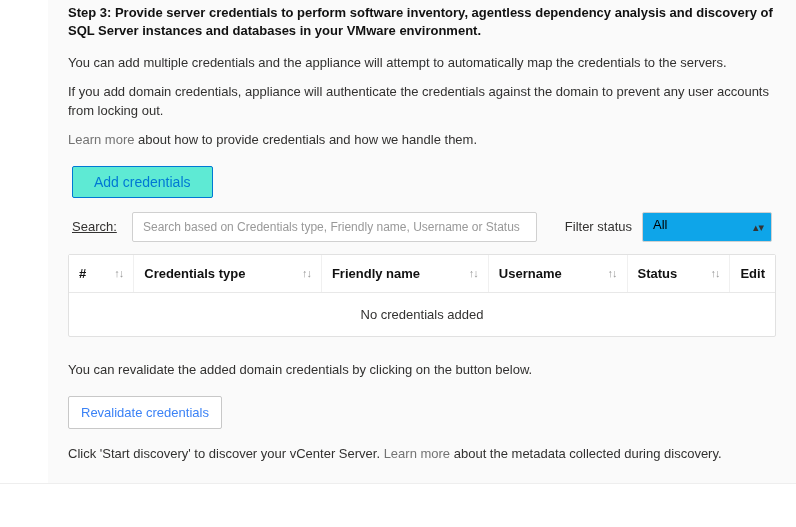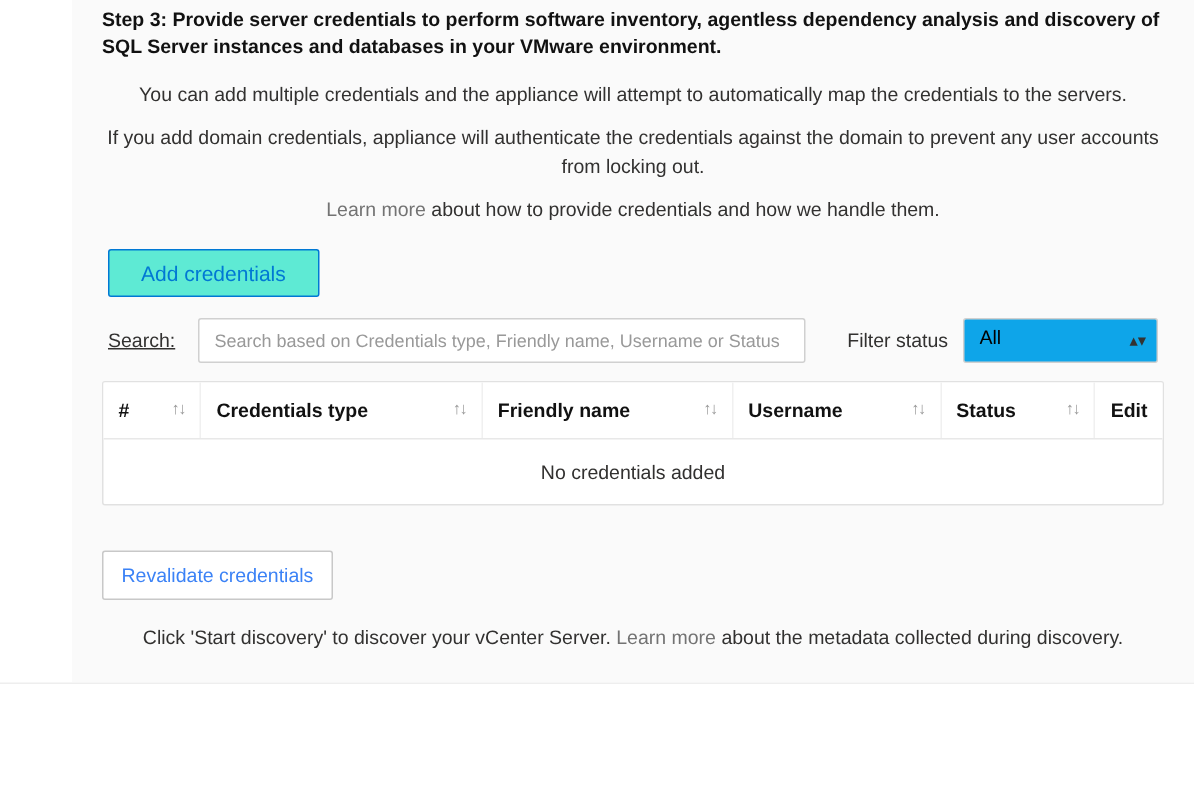--- a/index.html
+++ b/index.html
@@ -55,21 +55,20 @@
     }
     .muted-italic {
       color: #666;
       font-style: italic;
     }
     .para {
       font-size: 13px;
       color: #323130;
       margin-bottom: 10px;
       line-height: 1.45;
-      text-align: center;
     }
     .link {
       color: #737373;
       cursor: pointer;
       text-decoration: none;
     }
     .btn-outlined {
       display: inline-block;
       padding: 7px 21px;
       border: 1px solid #0078d4;
@@ -245,20 +244,21 @@
         <span>Status</span>
         <span class="sort-icon">↑↓</span>
       </div>
       <div class="th col-edit">
         <span>Edit</span>
       </div>
     </div>
     <div class="tbody-empty">No credentials added</div>
   </div>
 
+  <div class="para">You can revalidate the added domain credentials by clicking on the button below.</div>
 
   <button class="btn-disabled" disabled="">Revalidate credentials</button>
 
   <div class="para">
     <span>Click 'Start discovery' to discover your vCenter Server. </span><span class="link">Learn more</span><span> about the metadata collected during discovery.</span>
   </div>
 
 </div>
 
 <div class="footer">

